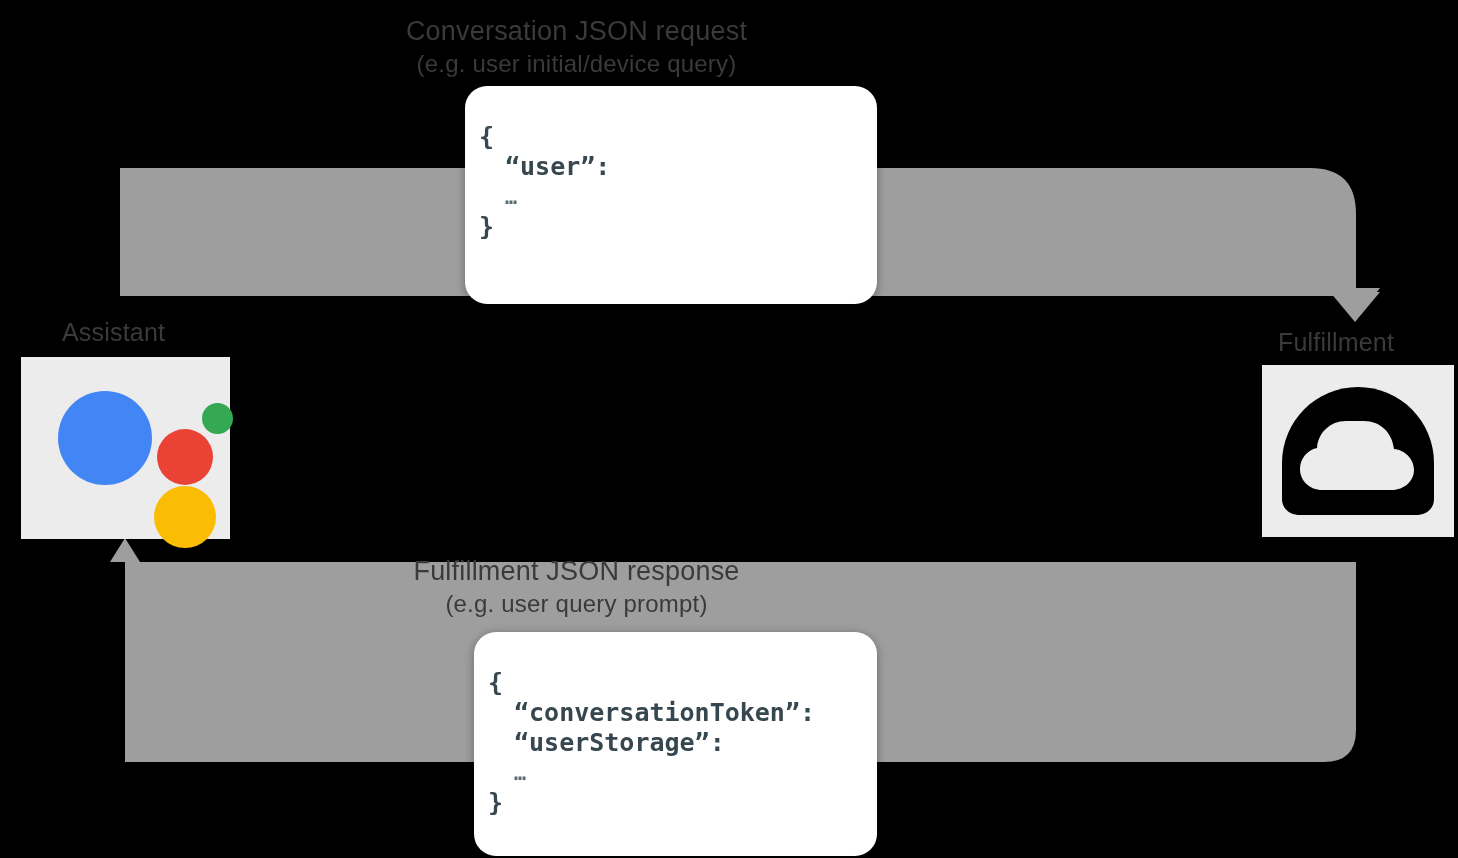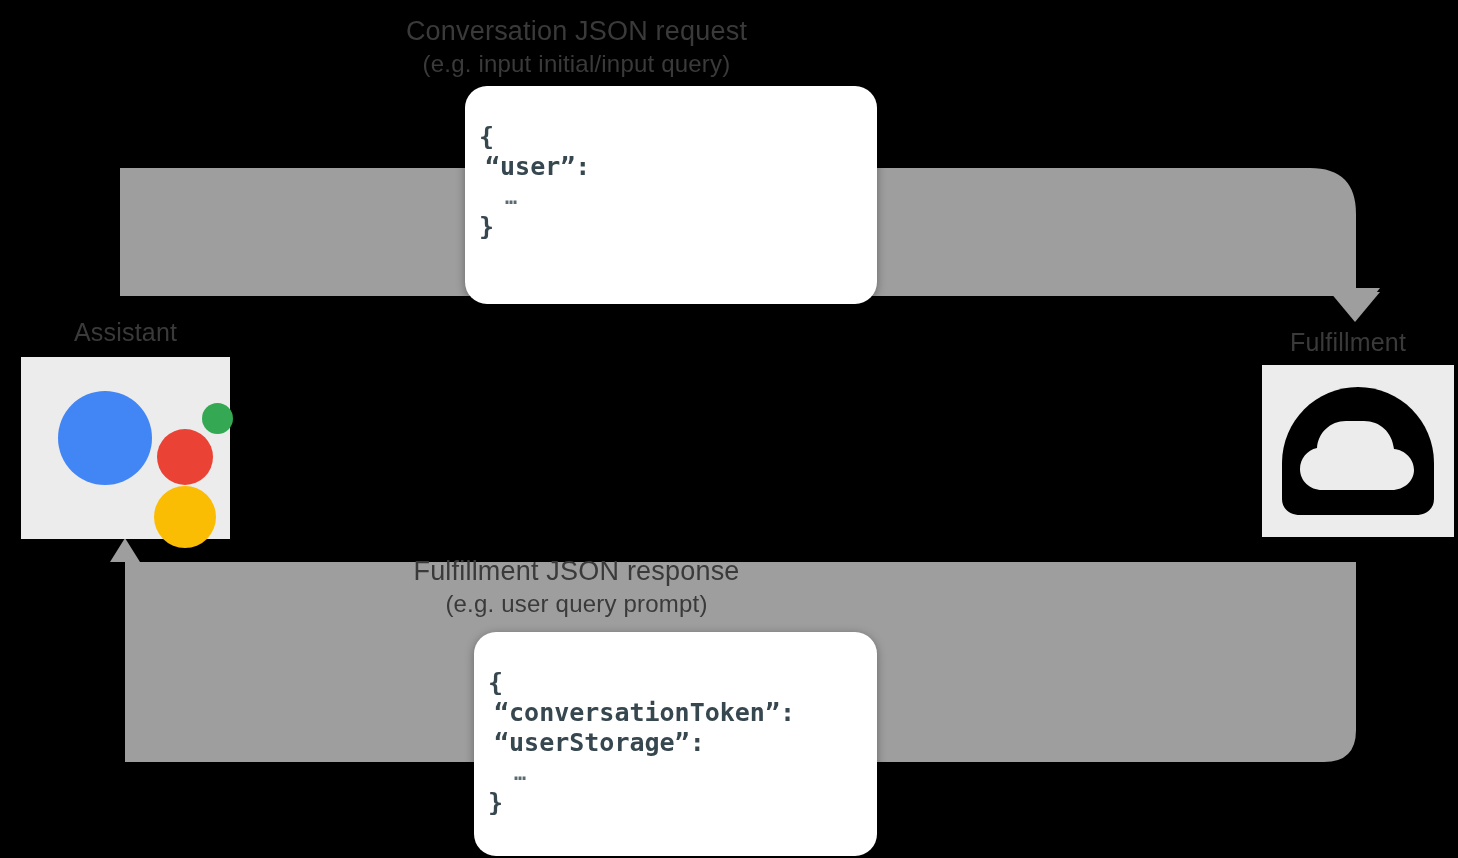--- a/index.html
+++ b/index.html
@@ -59,21 +59,20 @@
   .ga-yellow { left: 112px; top: 113px; width: 62px; height: 62px; background: #FBBC04; }
 
   
   .endpoint-caption {
     position: absolute;
     color: #3a3a3a;
     font-size: 25px;
     font-weight: 400;
     letter-spacing: 0.2px;
     white-space: nowrap;
-    margin-left: 12px;
   }
   #assistant-caption   { left: 62px;  top: 318px; }
   #fulfillment-caption { left: 1278px; top: 328px; }
 
   
   .flow-caption {
     position: absolute;
     text-align: center;
     white-space: nowrap;
     color: #3a3a3a;
@@ -103,21 +102,21 @@
     font-size: 25px;
     line-height: 30px;
     color: #37474f;
     font-weight: 700;
     padding: 36px 0 30px 0;
   }
   #request-json  { left: 465px; top: 86px;  width: 412px; height: 218px; }
   #response-json { left: 474px; top: 632px; width: 403px; height: 224px; }
 
   .json-card .j-line { display: block; white-space: pre; padding-left: 14px; }
-  .json-card .j-indent { padding-left: 20px; }
+  .json-card .j-indent { padding-left: 40px; }
   .json-card .j-ellipsis {
     padding-left: 40px;
     font-size: 20px;
     color: #5a6a72;
     letter-spacing: 1px;
   }
 
   
   .cloud-icon { width: 164px; height: 140px; }
 </style>
@@ -146,21 +145,21 @@
 
     <path d="M 1356 168 L 1356 200 Q 1356 168 1324 168 Z" fill="#000000"></path>
 
     <rect x="125" y="562" width="1231" height="200" fill="#9e9e9e"></rect>
     <path d="M 110 562 L 140 562 L 125 538 Z" fill="#9e9e9e"></path>
     <path d="M 1356 730 L 1356 762 L 1324 762 Q 1356 762 1356 730 Z" fill="#000000"></path>
   </svg>
 
   <div class="flow-caption" id="request-caption">
     <span class="line1">Conversation JSON request</span>
-    <span class="line2">(e.g. input initial/input query)</span>
+    <span class="line2">(e.g. user initial/device query)</span>
   </div>
 
   <div class="json-card" id="request-json">
     <span class="j-line">{</span>
     <span class="j-line j-indent">“user”:</span>
     <span class="j-line j-ellipsis">…</span>
     <span class="j-line">}</span>
   </div>
 
   <div class="endpoint-caption" id="assistant-caption">Assistant</div>

